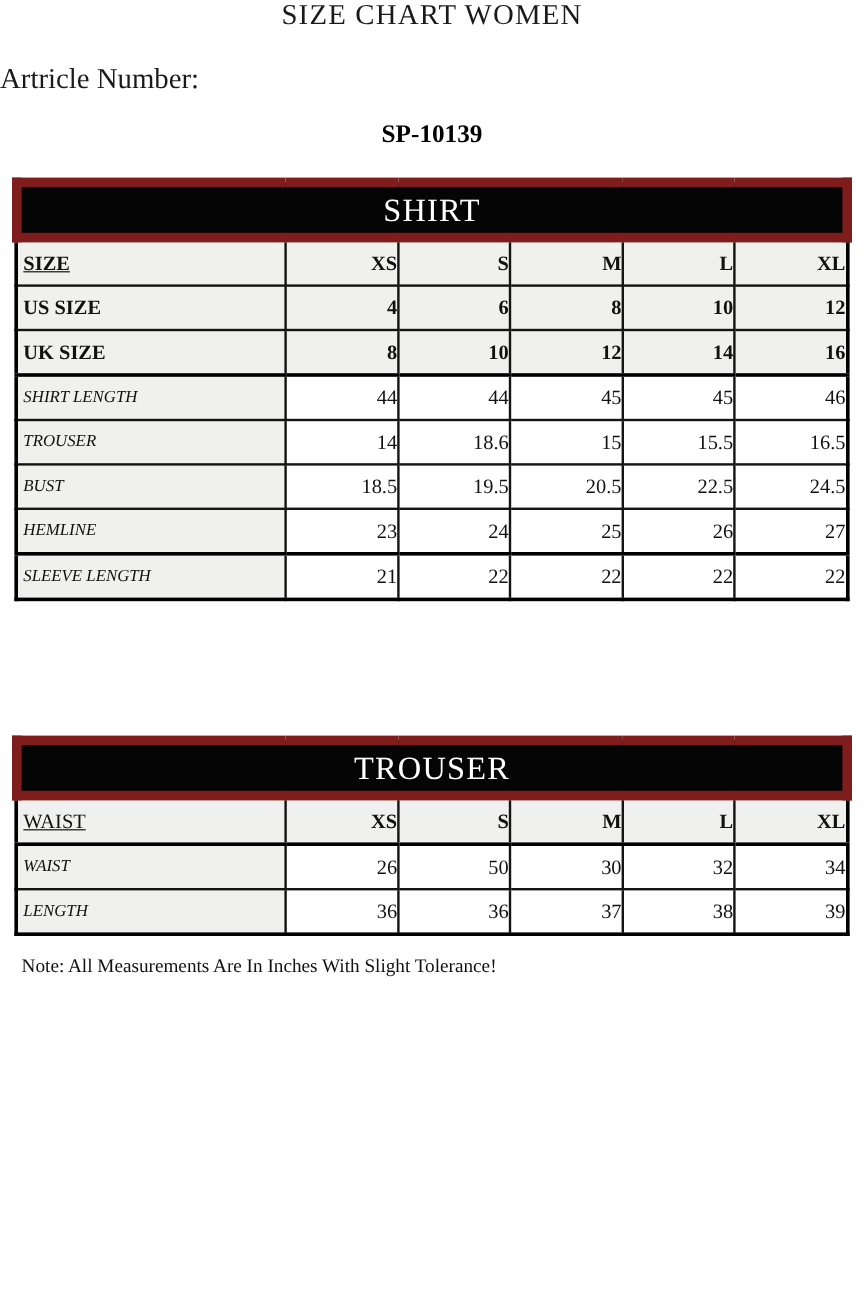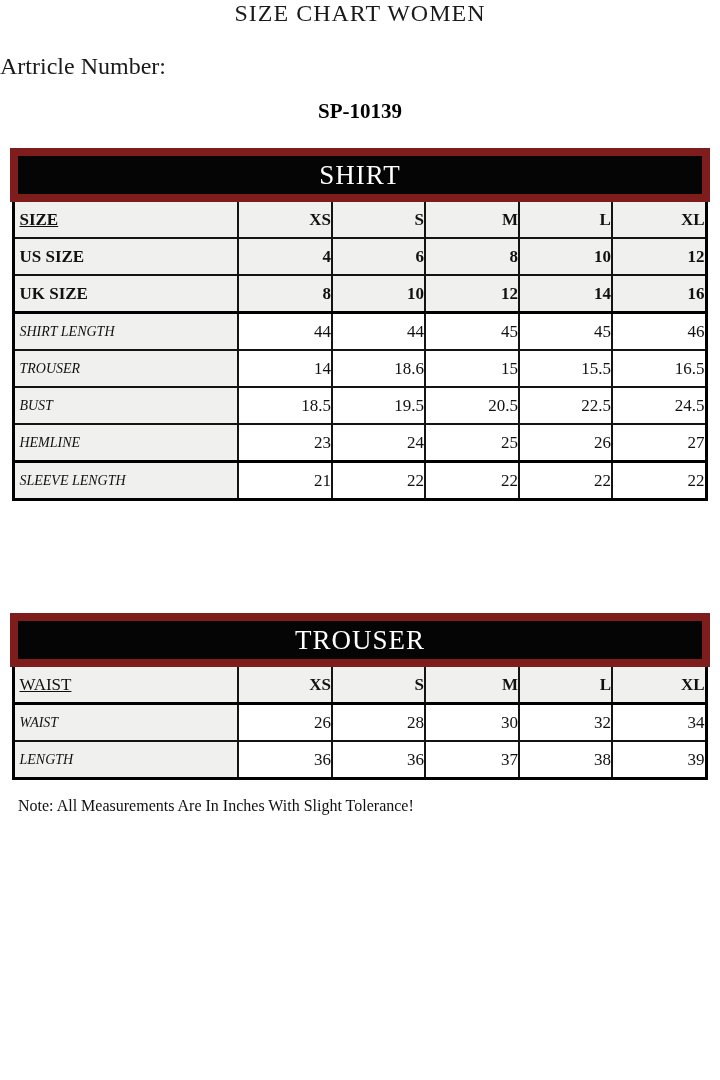--- a/index.html
+++ b/index.html
@@ -201,21 +201,21 @@
         <td class="label-cell shaded"><span class="underlined">WAIST</span></td>
         <td class="value-cell shaded">XS</td>
         <td class="value-cell shaded">S</td>
         <td class="value-cell shaded">M</td>
         <td class="value-cell shaded">L</td>
         <td class="value-cell shaded">XL</td>
       </tr>
       <tr class="measure-row thick-top">
         <td class="label-cell shaded">WAIST</td>
         <td class="value-cell">26</td>
-        <td class="value-cell">28</td>
+        <td class="value-cell">50</td>
         <td class="value-cell">30</td>
         <td class="value-cell">32</td>
         <td class="value-cell">34</td>
       </tr>
       <tr class="measure-row">
         <td class="label-cell shaded">LENGTH</td>
         <td class="value-cell">36</td>
         <td class="value-cell">36</td>
         <td class="value-cell">37</td>
         <td class="value-cell">38</td>

